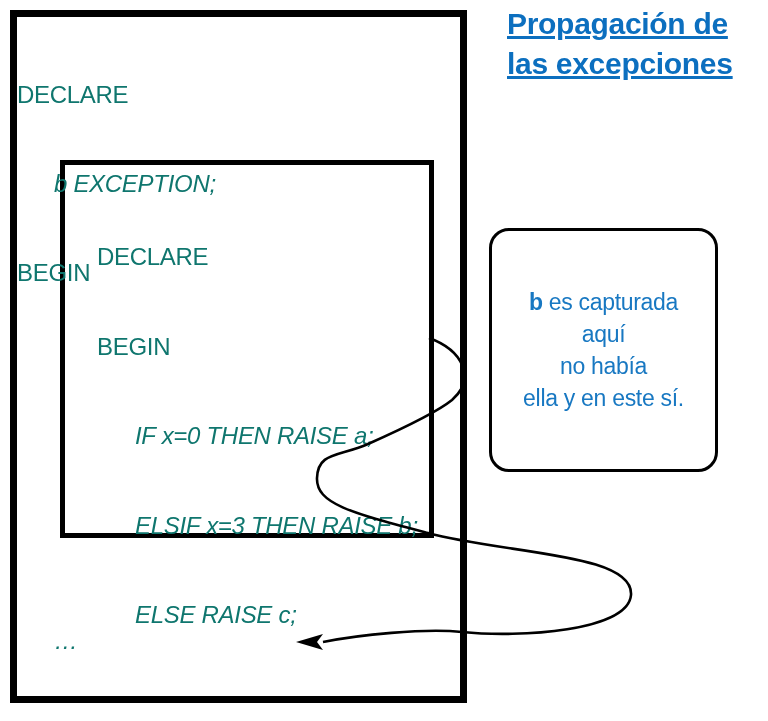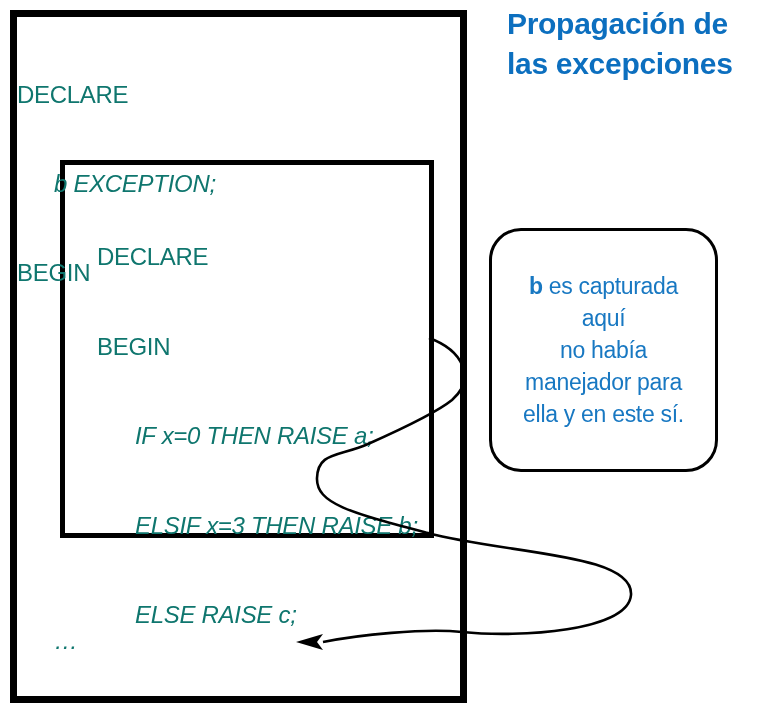--- a/index.html
+++ b/index.html
@@ -41,27 +41,28 @@
   }
   #slide-title {
     position: absolute;
     left: 507px; top: 4px;
     width: 262px;
     color: #0C6FBF;
     font-size: 30px;
     font-weight: bold;
     line-height: 40px;
     letter-spacing: -0.3px;
+    text-decoration: underline;
   }
   #callout-box {
     position: absolute;
     left: 489px; top: 228px;
     width: 229px; height: 244px;
     border: 3px solid #000000;
-    border-radius: 32px;
+    border-radius: 20px;
     box-sizing: border-box;
     background: #ffffff;
     display: flex;
     align-items: center;
     justify-content: center;
   }
   #callout-text {
     width: 100%;
     text-align: center;
     color: #1878C2;
@@ -115,21 +116,20 @@
     <div class="line">EXCEPTION</div>
     
     
   </div>
 
   <div id="callout-box">
     <div id="callout-text">
       <div><span class="bold">b</span><span> es capturada</span></div>
       <div>aquí</div>
       <div>no había</div>
-      <div>manejador para</div>
       <div>ella y en este sí.</div>
     </div>
   </div>
 
   <svg id="arrow-svg" viewBox="0 0 768 721">
     <path d="M 429 338
              C 462 350, 477 378, 452 400
              C 436 413, 395 432, 368 444
              C 338 457, 318 452, 317 478
              C 316 504, 352 513, 428 533

